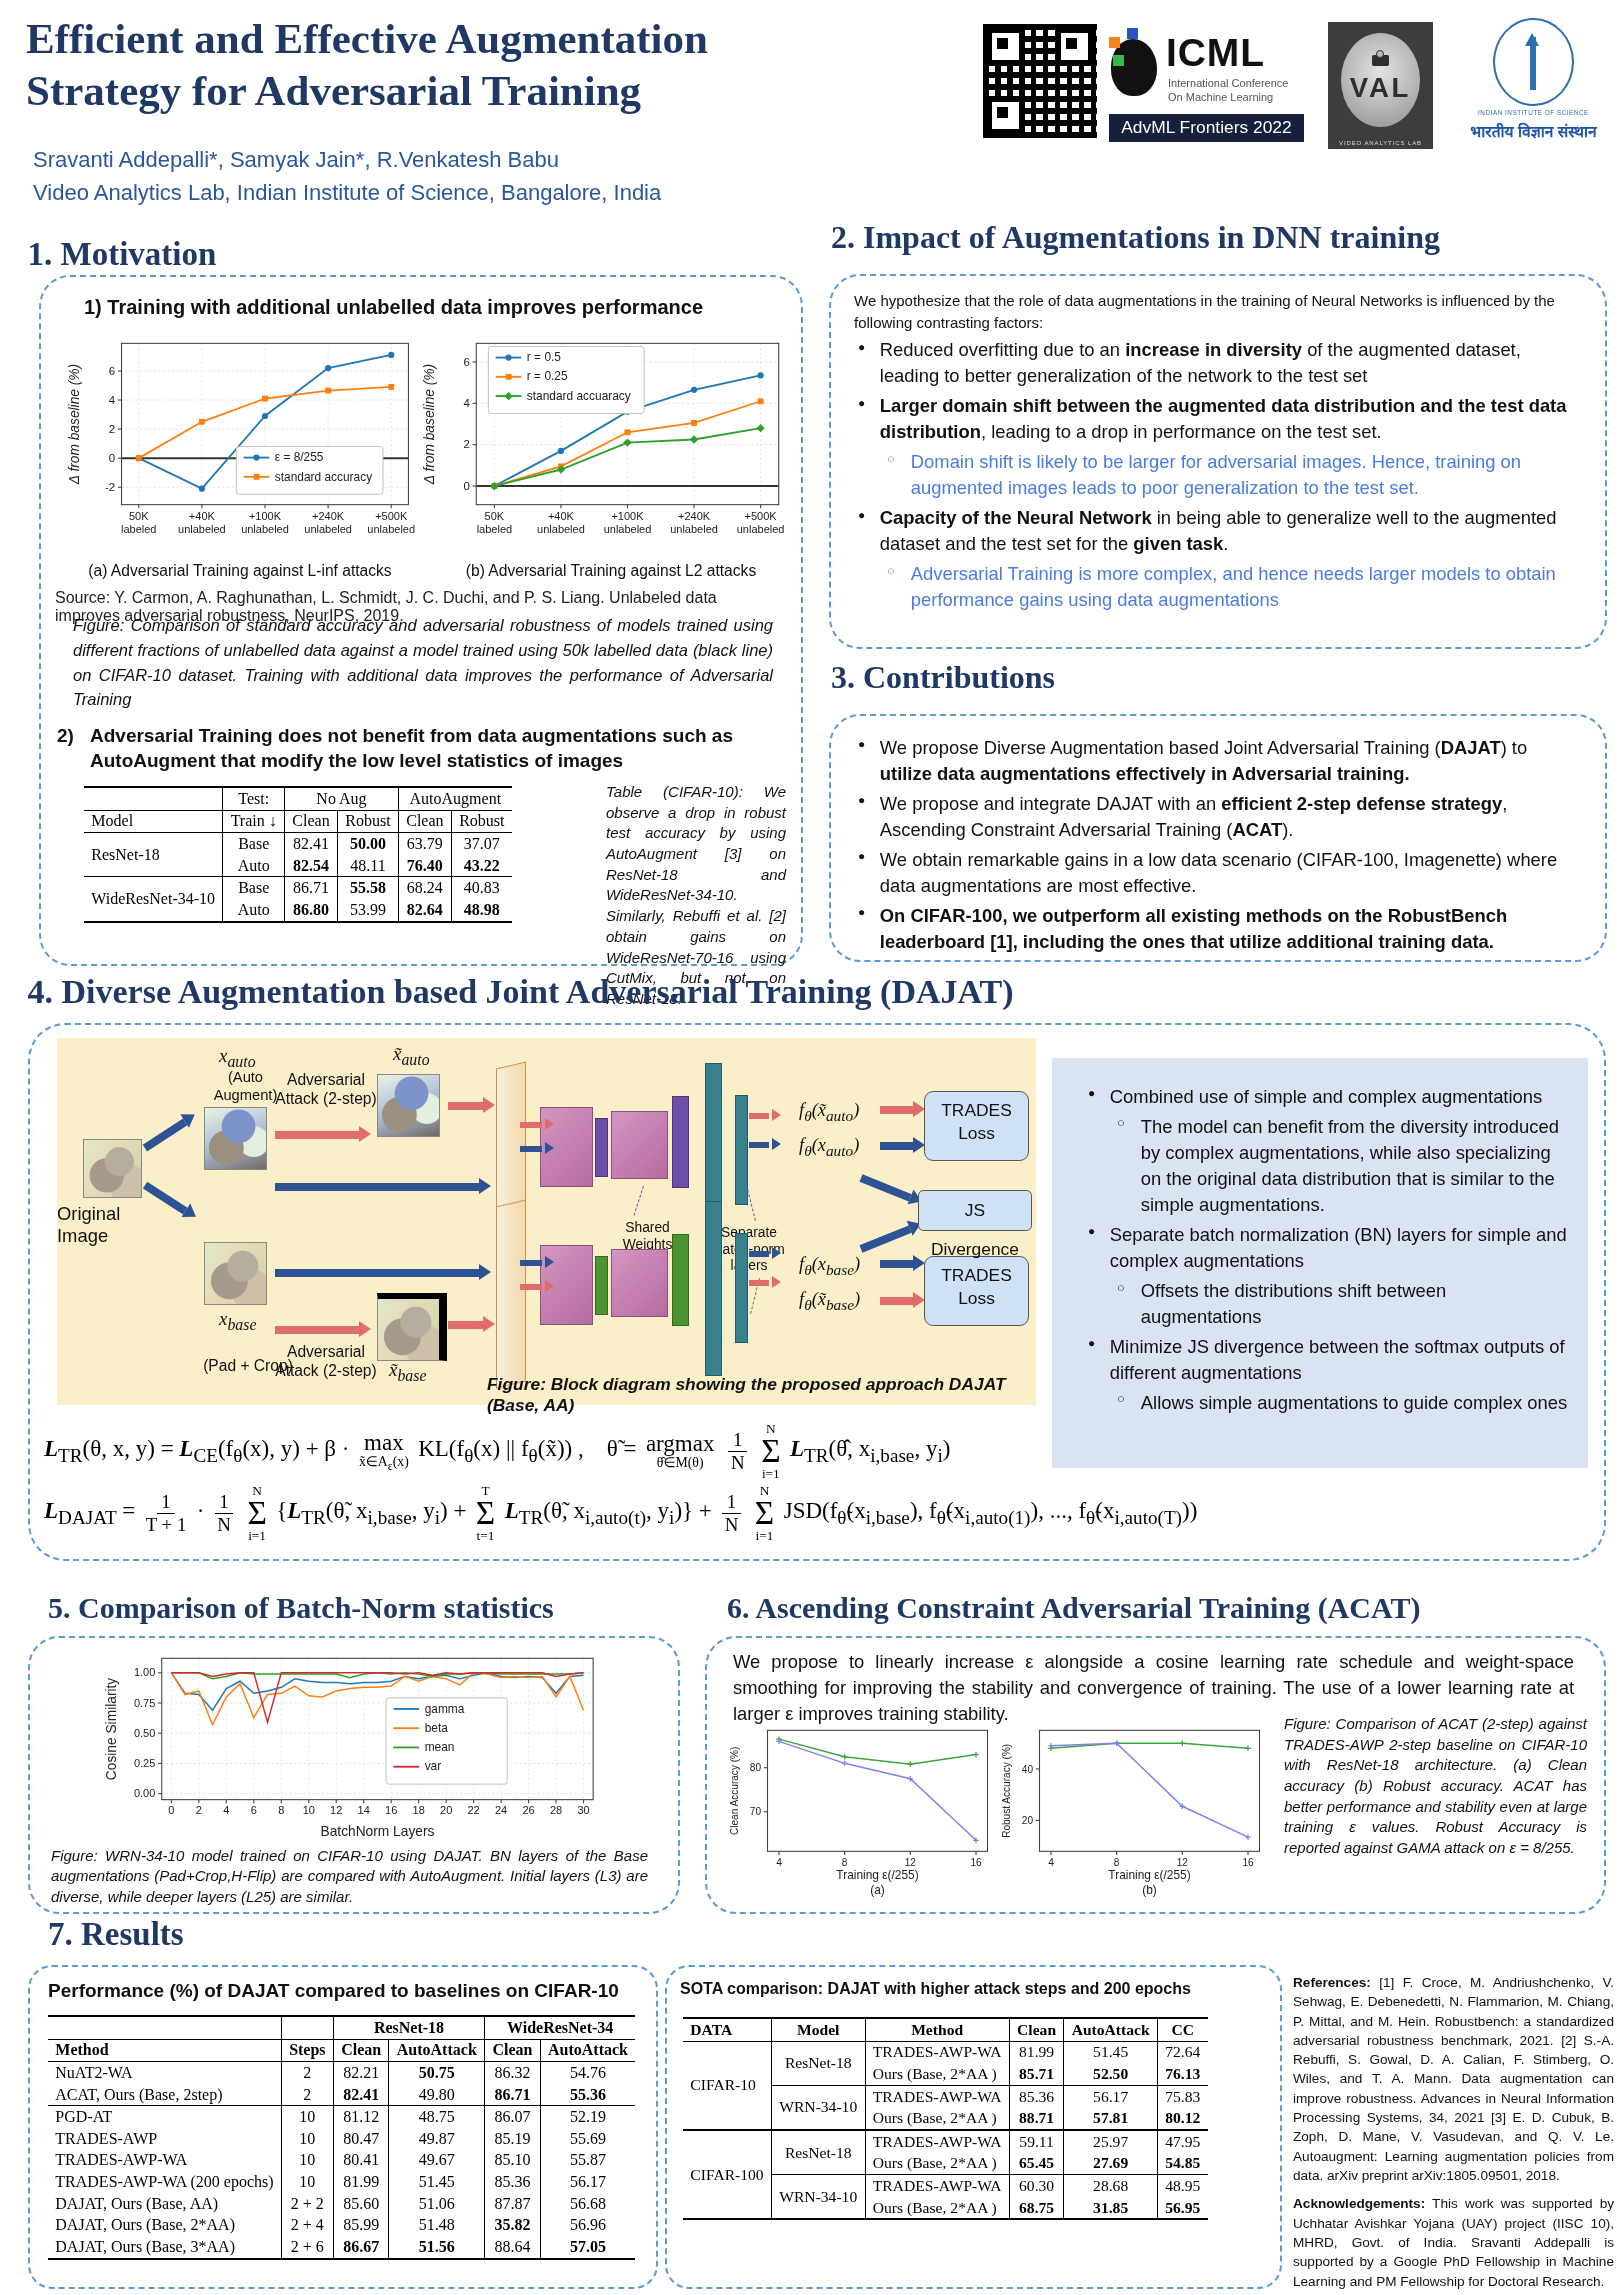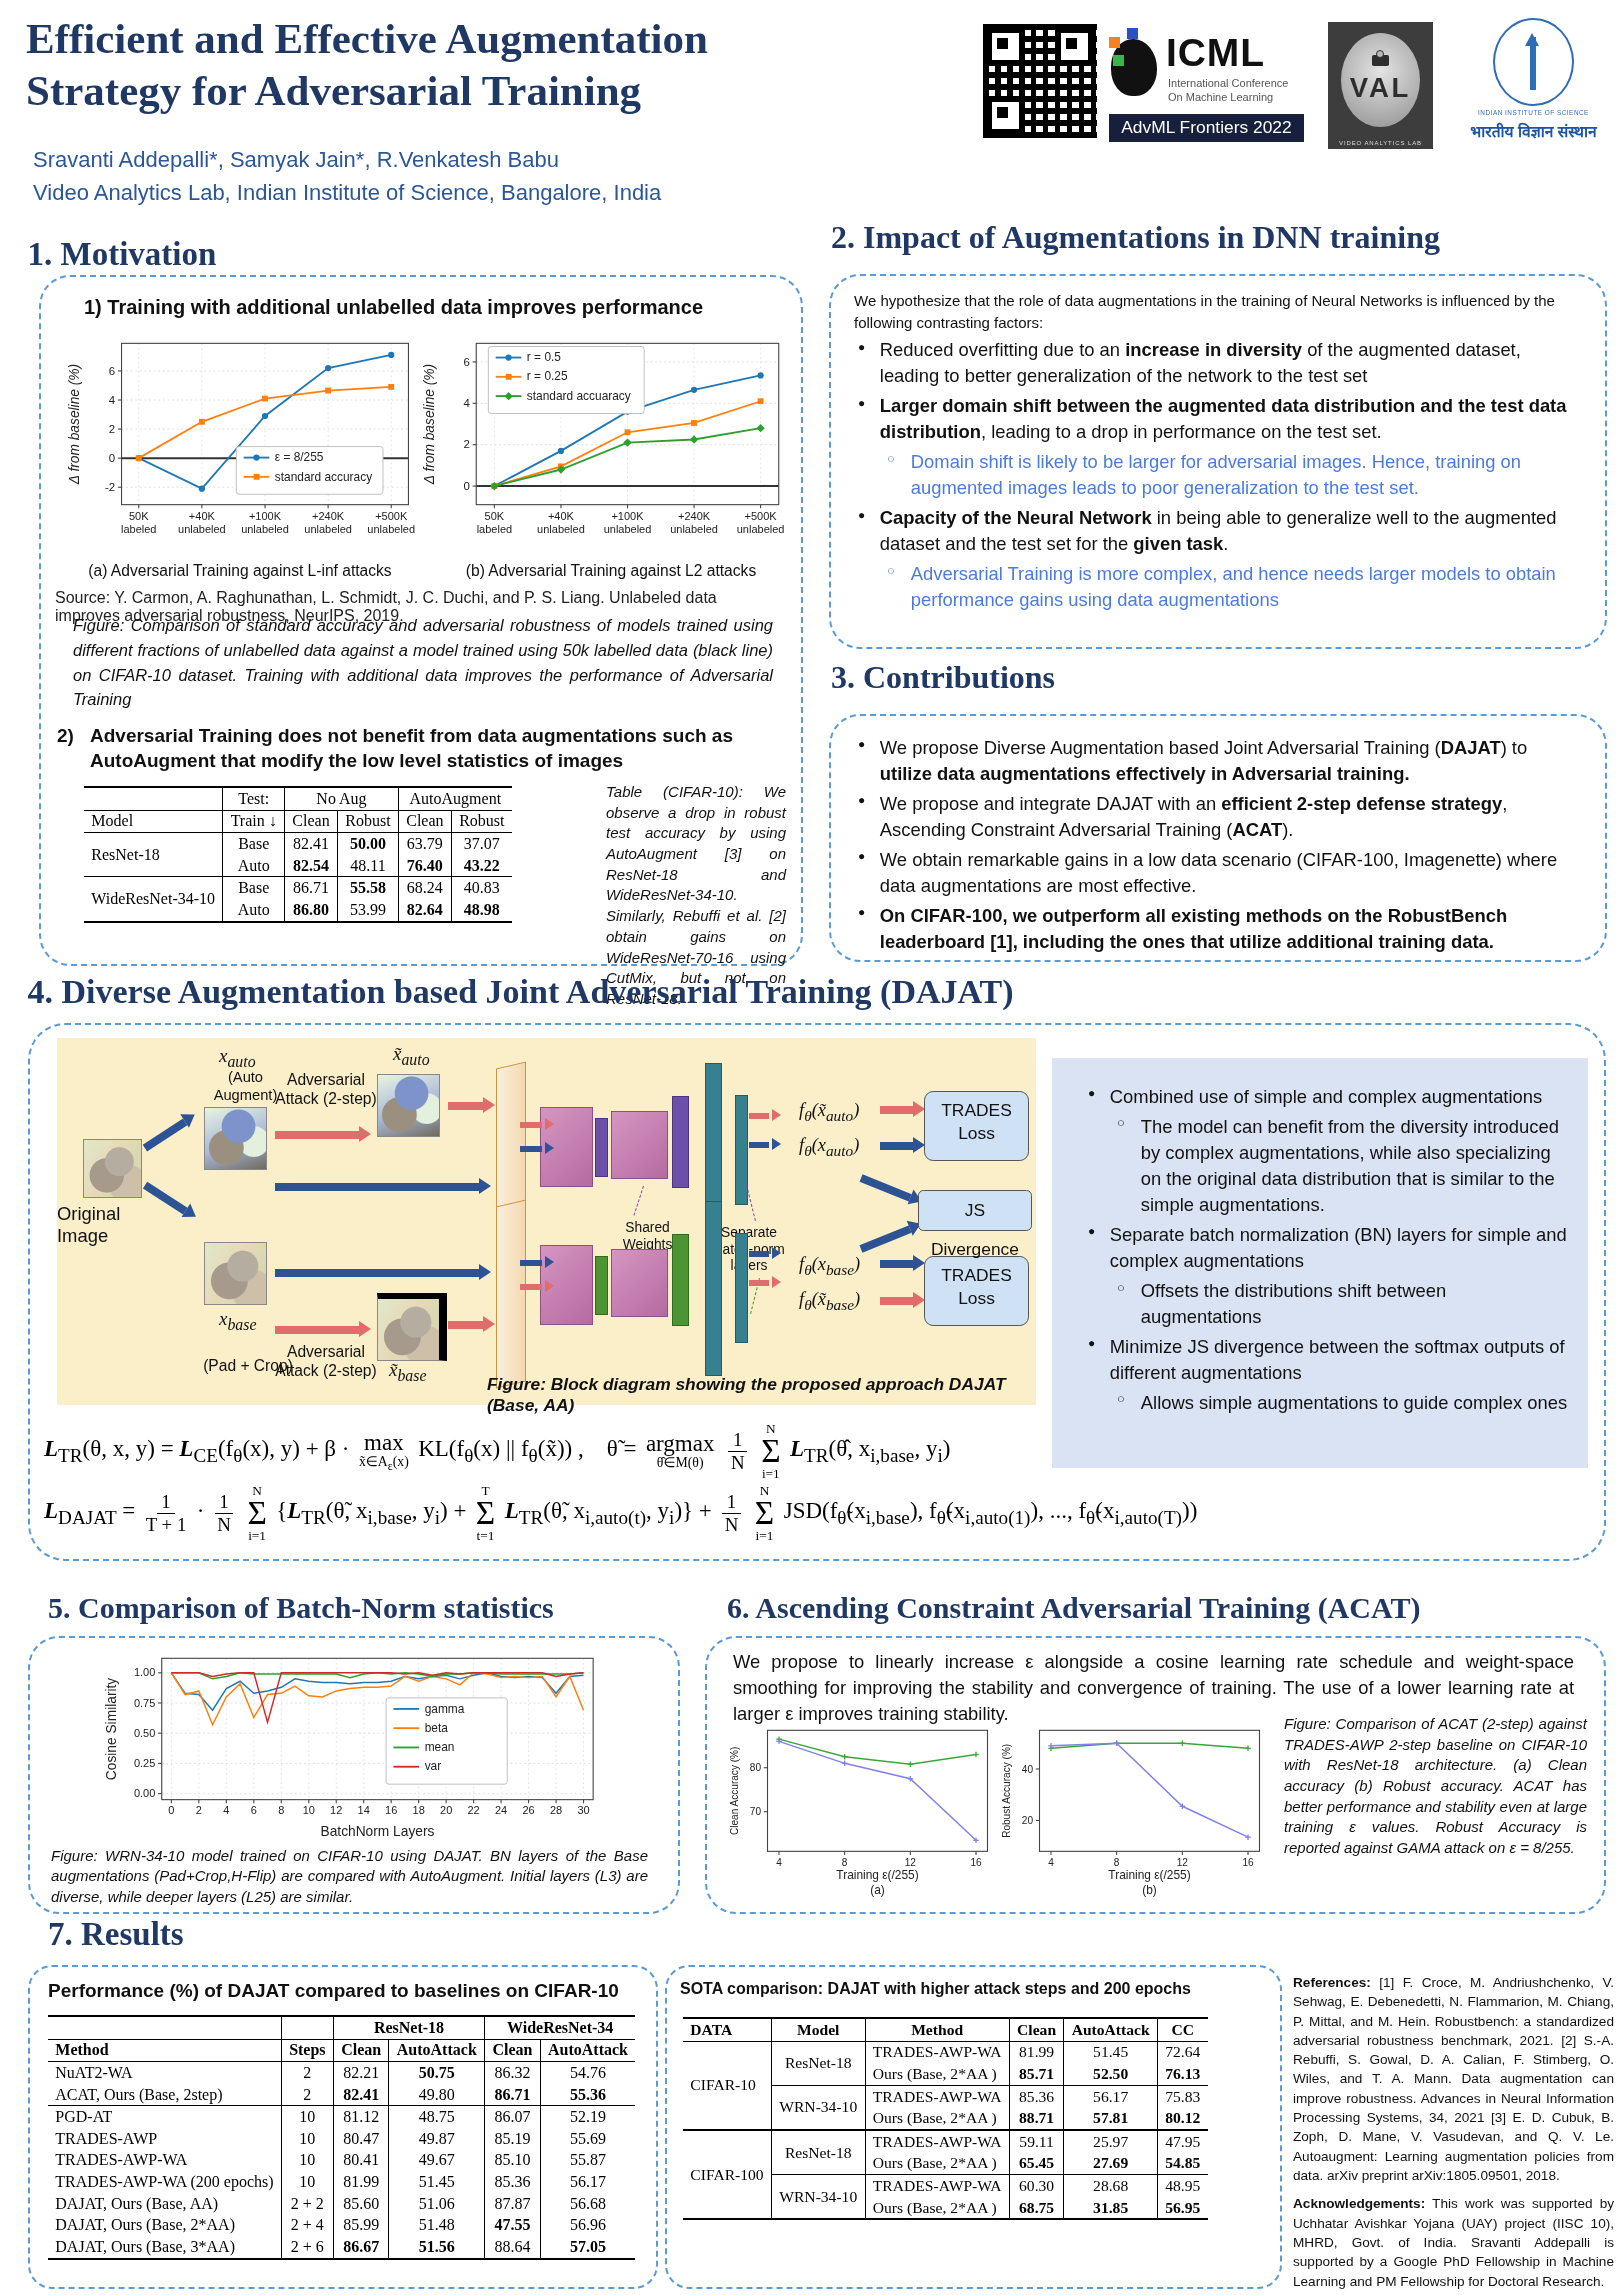--- a/index.html
+++ b/index.html
@@ -766,21 +766,21 @@
           <td class="vl">85.60</td>
           <td class="vl">51.06</td>
           <td class="vl">87.87</td>
           <td class="vl">56.68</td>
         </tr>
         <tr>
           <td style="text-align: left;">DAJAT, Ours (Base, 2*AA)</td>
           <td class="vl">2 + 4</td>
           <td class="vl">85.99</td>
           <td class="vl">51.48</td>
-          <td class="vl"><b>47.55</b></td>
+          <td class="vl"><b>35.82</b></td>
           <td class="vl">56.96</td>
         </tr>
         <tr>
           <td style="text-align: left;">DAJAT, Ours (Base, 3*AA)</td>
           <td class="vl">2 + 6</td>
           <td class="vl"><b>86.67</b></td>
           <td class="vl"><b>51.56</b></td>
           <td class="vl">88.64</td>
           <td class="vl"><b>57.05</b></td>
         </tr>

